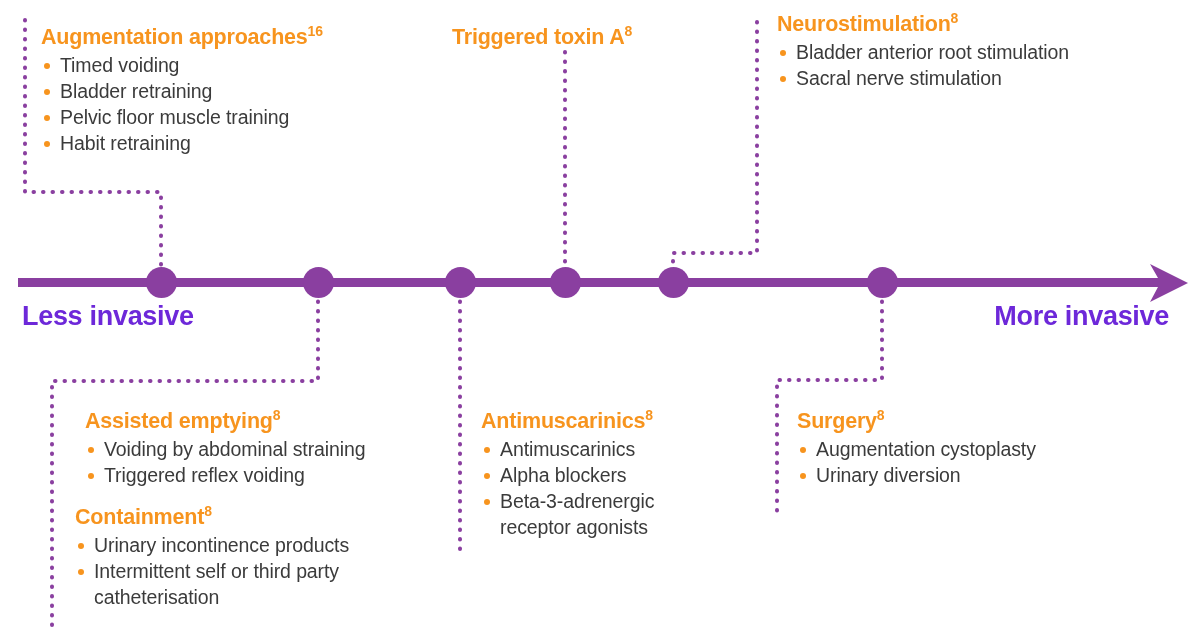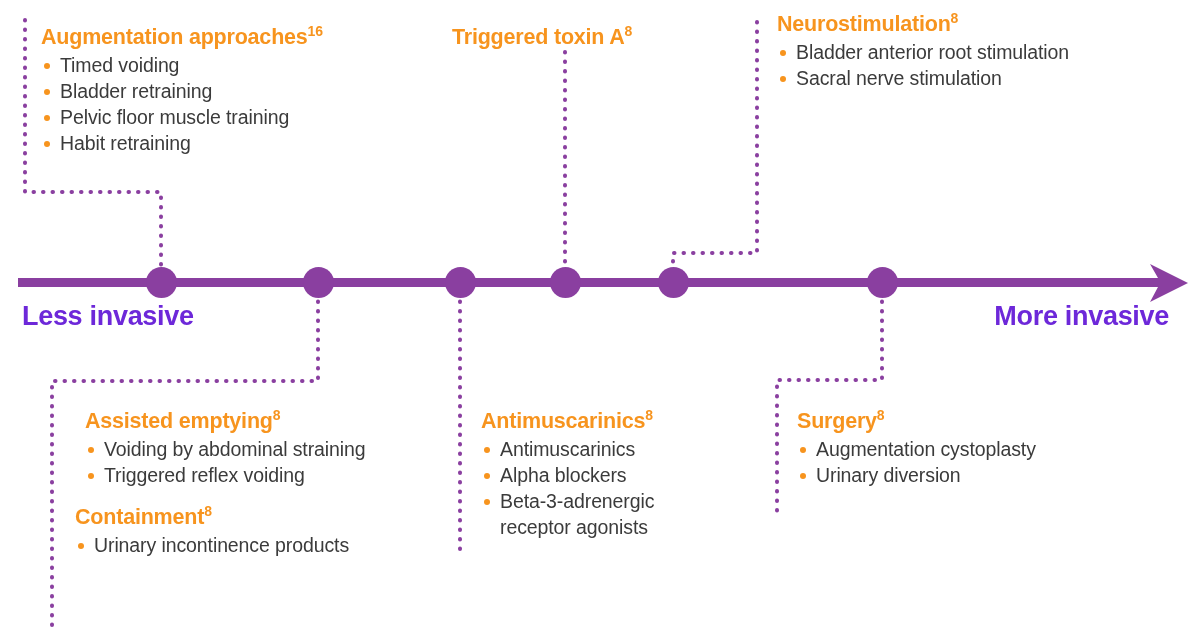--- a/index.html
+++ b/index.html
@@ -134,20 +134,24 @@
       <li><span>Triggered reflex voiding</span></li>
     </ul>
   </div>
 
   <div class="block" id="blk-containment">
     <div class="block-title">
       <span>Containment</span><sup>8</sup>
     </div>
     <ul class="bullets">
       <li><span>Urinary incontinence products</span></li>
+      <li>
+        <span>Intermittent self or third party</span>
+        <span class="cont">catheterisation</span>
+      </li>
     </ul>
   </div>
 
   <div class="block" id="blk-pharma">
     <div class="block-title">
       <span>Antimuscarinics</span><sup>8</sup>
     </div>
     <ul class="bullets">
       <li><span>Antimuscarinics</span></li>
       <li><span>Alpha blockers</span></li>

